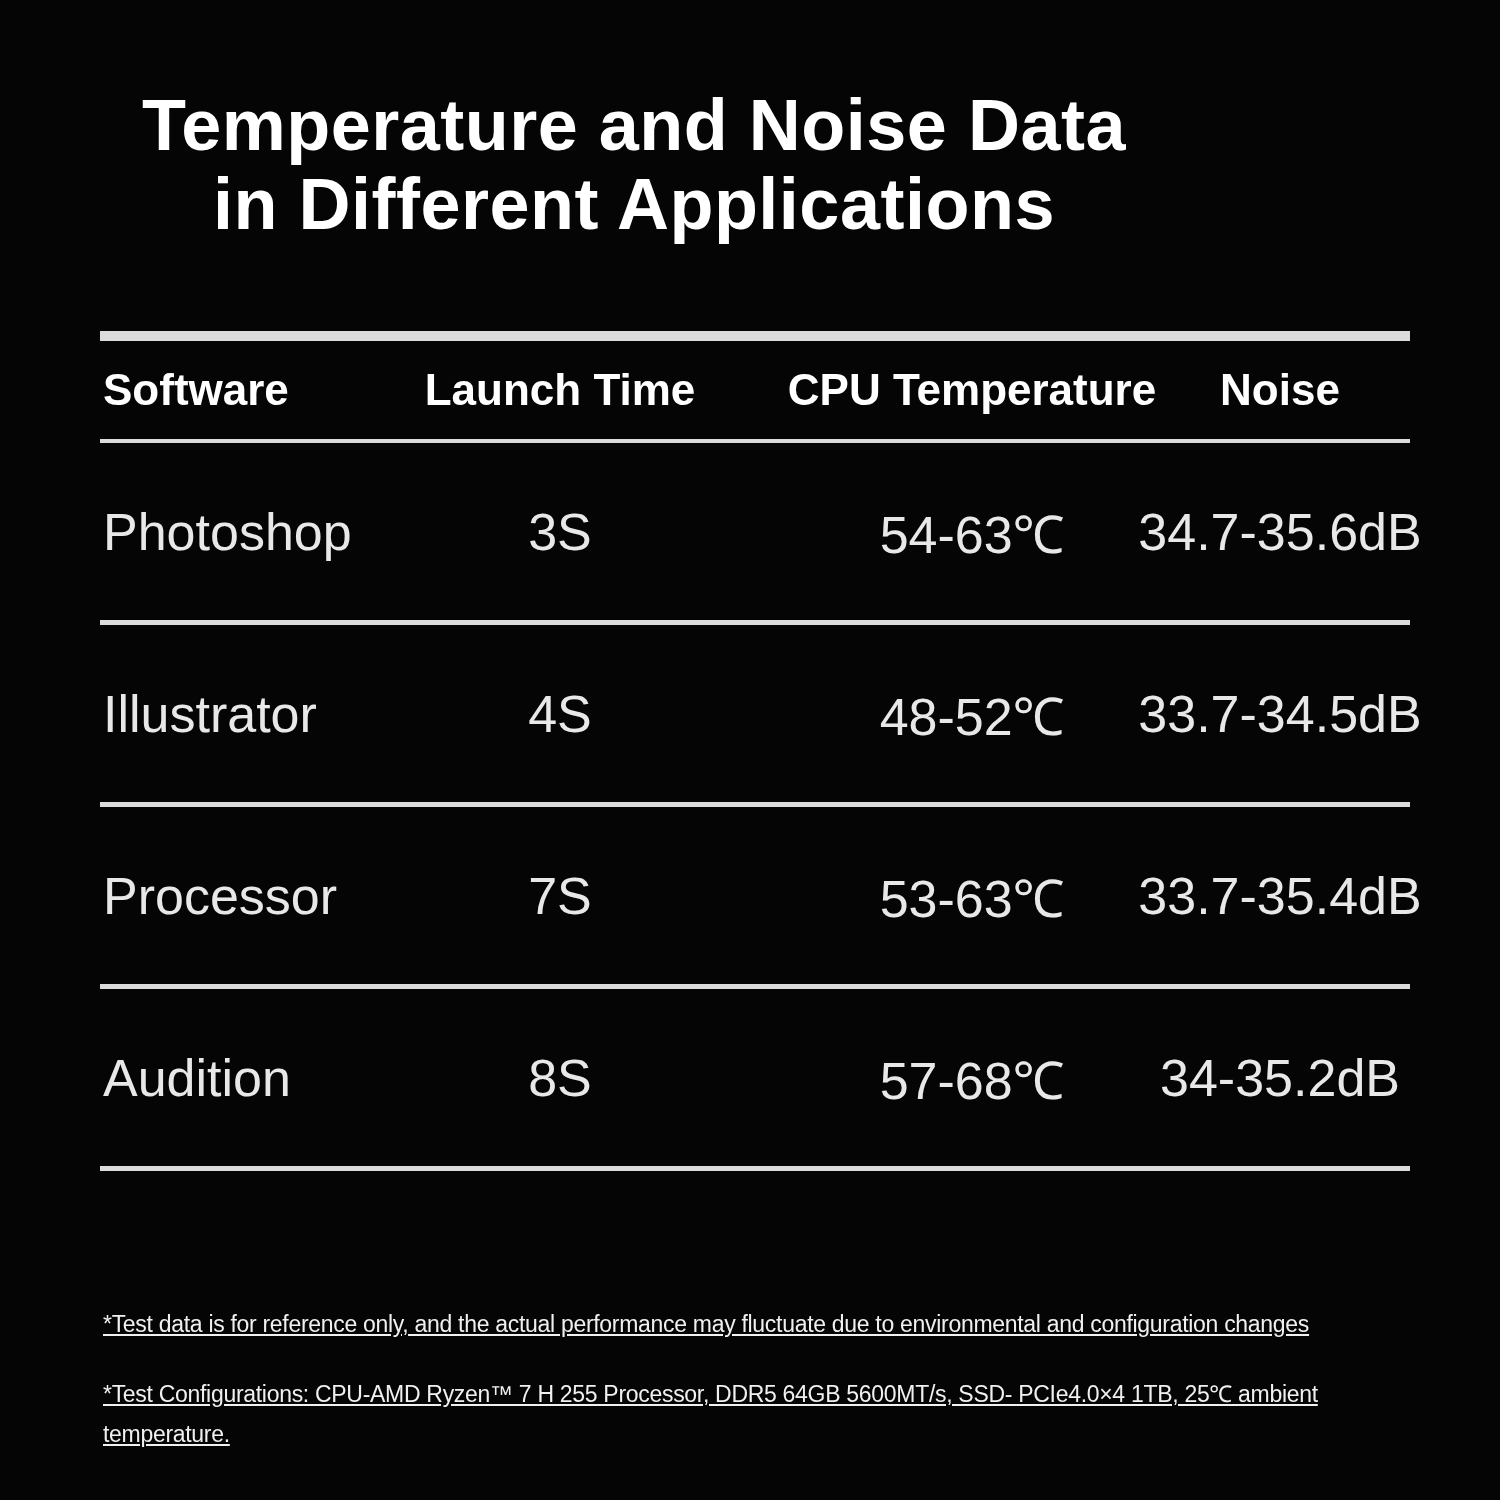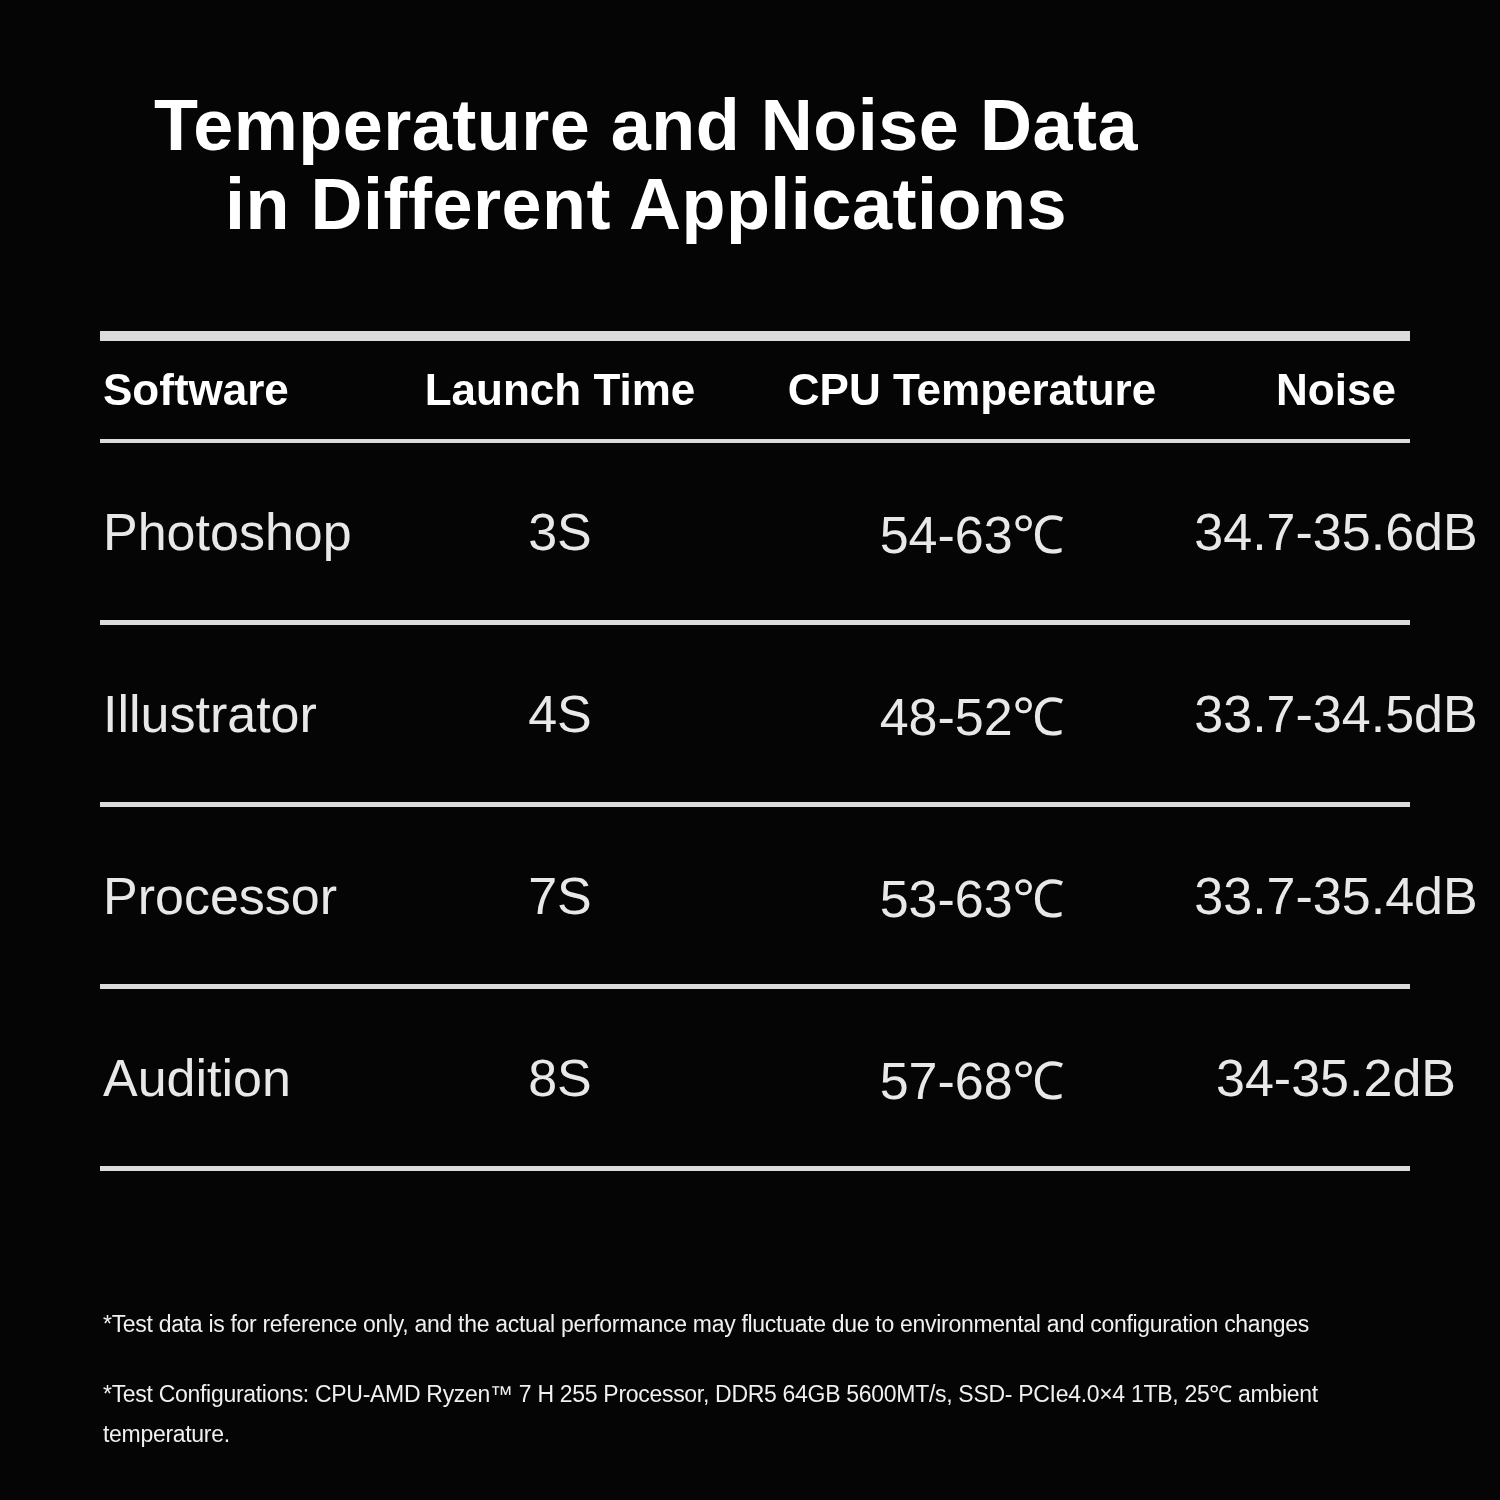--- a/index.html
+++ b/index.html
@@ -11,21 +11,21 @@
     position: relative;
     width: 1500px;
     height: 1500px;
     overflow: hidden;
     font-family: "Liberation Sans", sans-serif;
     color: #ffffff;
   }
   .title {
     position: absolute;
     top: 86px;
-    left: 12px;
+    left: 0;
     width: 1268px;
     margin: 0;
     text-align: center;
     font-size: 72px;
     line-height: 79px;
     font-weight: bold;
     color: #ffffff;
     letter-spacing: 0.5px;
   }
   .table {
@@ -68,28 +68,29 @@
   }
   .c-launch {
     left: 460px;
     transform: translate(-50%, -50%);
   }
   .c-cpu {
     left: 872px;
     transform: translate(-50%, -50%);
   }
   .c-noise {
-    left: 1236px;
+    left: 1180px;
     transform: translate(-50%, -50%);
   }
   .footnotes {
     position: absolute;
     left: 103px;
     top: 1306px;
     color: #f0f0f0;
+    text-decoration: underline;
   }
   .footnote {
     margin: 0;
     font-size: 23px;
     letter-spacing: -0.3px;
     line-height: 36px;
   }
   .footnote-1 {
     white-space: nowrap;
   }

